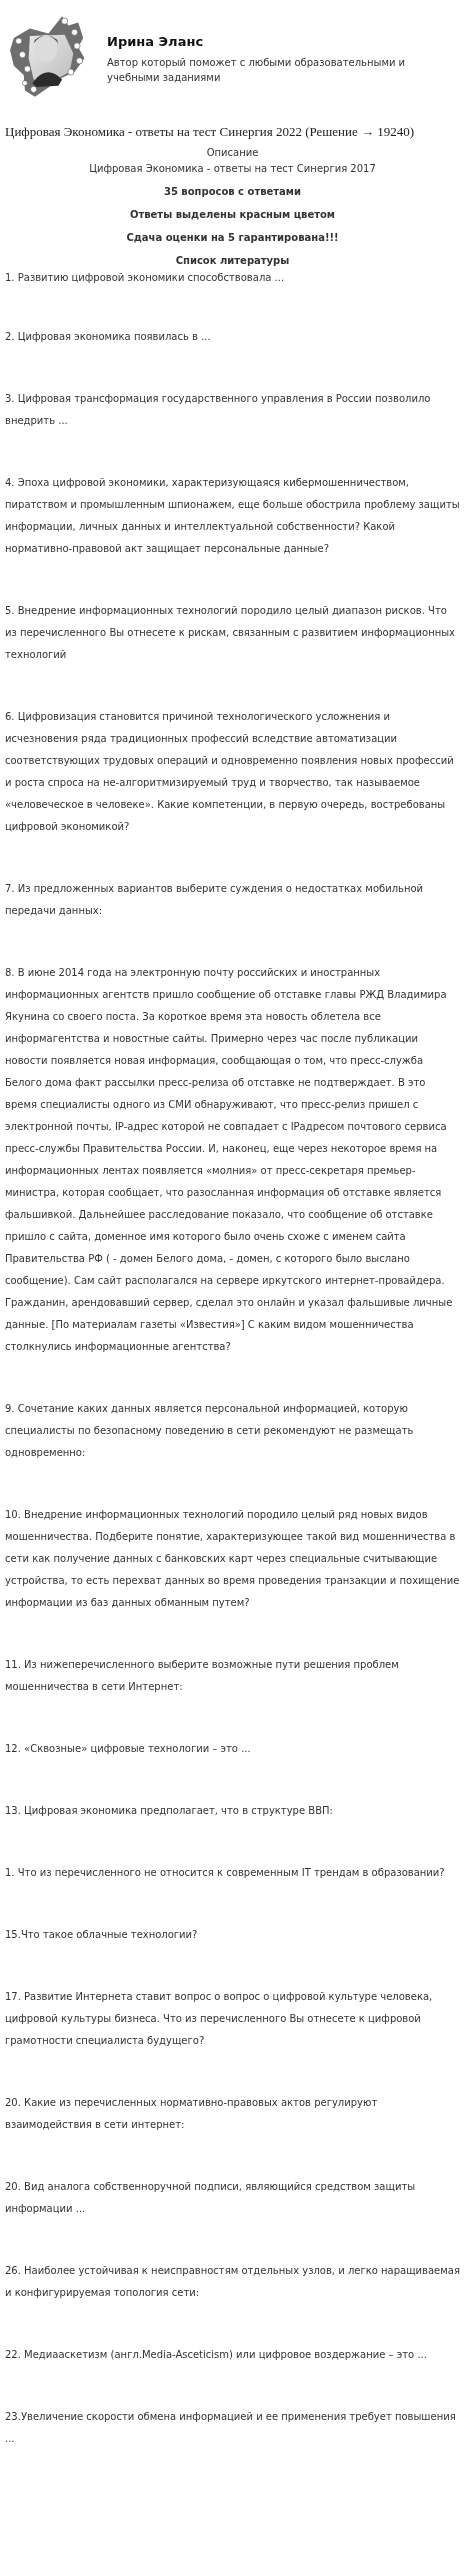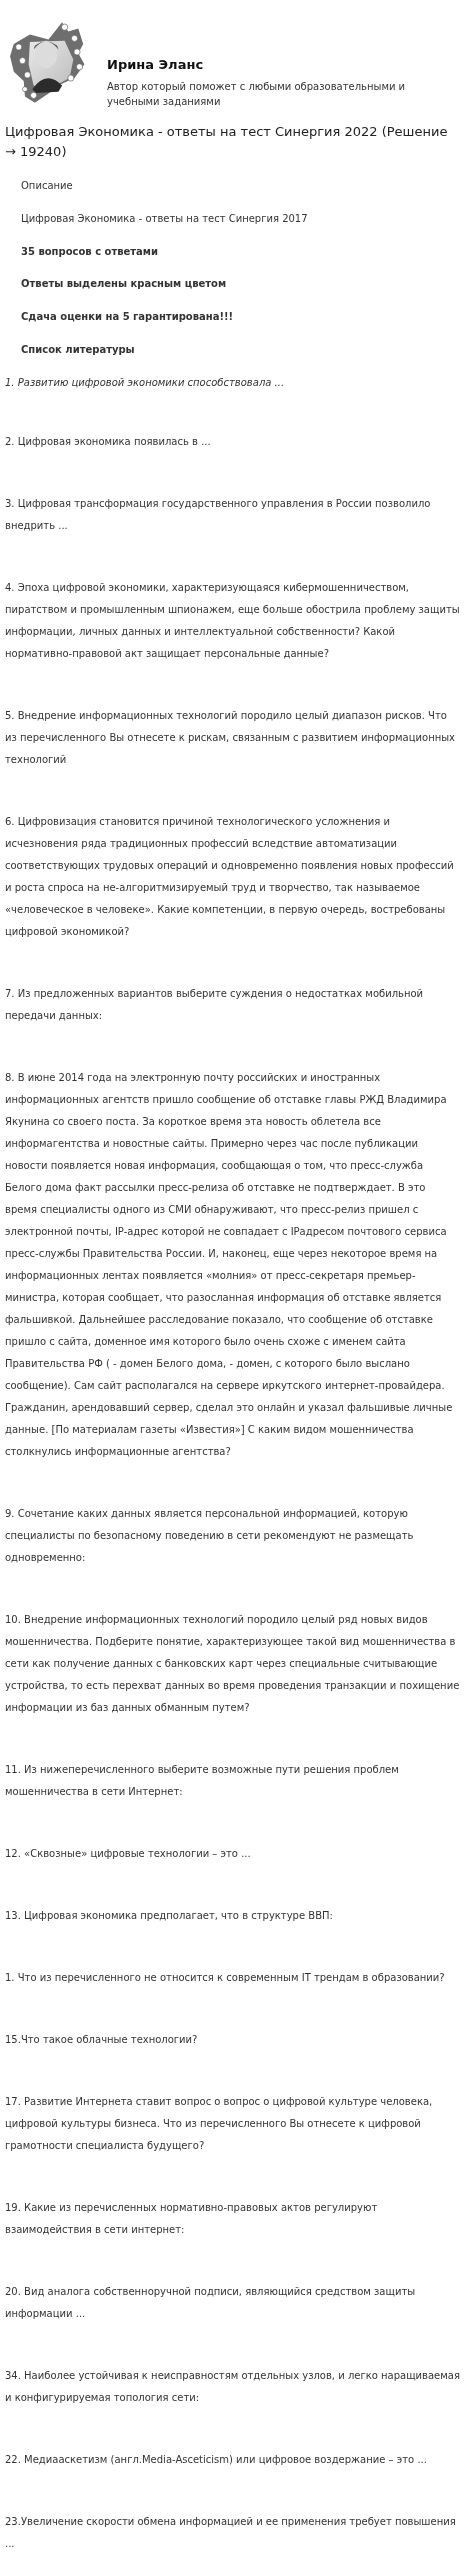--- a/index.html
+++ b/index.html
@@ -6,21 +6,21 @@
     body {
       width: 465px;
       font-family: "DejaVu Sans", sans-serif;
       color: #333333;
       font-size: 10px;
       line-height: 22px;
     }
     .page { padding: 0 5px; box-sizing: border-box; }
     .author {
       display: flex;
-      align-items: flex-end;
+      align-items: center;
       padding-top: 3.7px;
       height: 105px;
     }
     .avatar {
       width: 87px;
       height: 93px;
       margin-left: 0;
       margin-right: 15px;
       flex: 0 0 auto;
       position: relative;
@@ -38,22 +38,23 @@
       line-height: 15px;
       color: #333333;
       margin: 0;
     }
     .title {
       font-size: 13px;
       line-height: 20px;
       color: #222222;
       margin: 13.6px 0 2.5px 0;
       font-weight: normal;
+      font-family: Liberation Serif, serif;
     }
-    .meta-line { margin: 16px; line-height: 16.7px; }
+    .meta-line { margin: 0; line-height: 16.7px; text-align: center; }
     .meta-line.gap { margin-top: 6.2px; font-weight: bold; }
     .questions { margin-top: 0; }
     .question {
       margin: 0 0 40px 0;
       line-height: 22px;
       font-size: 10px;
       color: #333333;
     }
     .question:last-child { margin-bottom: 6.2px; }
   </style>
@@ -99,38 +100,38 @@
   <h1 class="title">Цифровая Экономика - ответы на тест Синергия 2022 (Решение → 19240)</h1>
 
   <p class="meta-line">Описание</p>
   <p class="meta-line">Цифровая Экономика - ответы на тест Синергия 2017</p>
   <p class="meta-line gap">35 вопросов с ответами</p>
   <p class="meta-line gap">Ответы выделены красным цветом</p>
   <p class="meta-line gap">Сдача оценки на 5 гарантирована!!!</p>
   <p class="meta-line gap">Список литературы</p>
 
   <div class="questions">
-    <p class="question" style="line-height:16.7px;font-style:italic;">1. Развитию цифровой экономики способствовала ...</p>
+    <p class="question" style="line-height:16.7px;">1. Развитию цифровой экономики способствовала ...</p>
     <p class="question">2. Цифровая экономика появилась в ...</p>
     <p class="question">3. Цифровая трансформация государственного управления в России позволило внедрить ...</p>
     <p class="question">4. Эпоха цифровой экономики, характеризующаяся кибермошенничеством, пиратством и промышленным шпионажем, еще больше обострила проблему защиты информации, личных данных и интеллектуальной собственности? Какой нормативно-правовой акт защищает персональные данные?</p>
     <p class="question">5. Внедрение информационных технологий породило целый диапазон рисков. Что из перечисленного Вы отнесете к рискам, связанным с развитием информационных технологий</p>
     <p class="question">6. Цифровизация становится причиной технологического усложнения и исчезновения ряда традиционных профессий вследствие автоматизации соответствующих трудовых операций и одновременно появления новых профессий и роста спроса на не-алгоритмизируемый труд и творчество, так называемое «человеческое в человеке». Какие компетенции, в первую очередь, востребованы цифровой экономикой?</p>
     <p class="question">7. Из предложенных вариантов выберите суждения о недостатках мобильной передачи данных:</p>
     <p class="question">8. В июне 2014 года на электронную почту российских и иностранных информационных агентств пришло сообщение об отставке главы РЖД Владимира Якунина со своего поста. За короткое время эта новость облетела все информагентства и новостные сайты. Примерно через час после публикации новости появляется новая информация, сообщающая о том, что пресс-служба Белого дома факт рассылки пресс-релиза об отставке не подтверждает. В это время специалисты одного из СМИ обнаруживают, что пресс-релиз пришел с электронной почты, IP-адрес которой не совпадает с IPадресом почтового сервиса пресс-службы Правительства России. И, наконец, еще через некоторое время на информационных лентах появляется «молния» от пресс-секретаря премьер-министра, которая сообщает, что разосланная информация об отставке является фальшивкой. Дальнейшее расследование показало, что сообщение об отставке пришло с сайта, доменное имя которого было очень схоже с именем сайта Правительства РФ ( - домен Белого дома, - домен, с которого было выслано сообщение). Сам сайт располагался на сервере иркутского интернет-провайдера. Гражданин, арендовавший сервер, сделал это онлайн и указал фальшивые личные данные. [По материалам газеты «Известия»] С каким видом мошенничества столкнулись информационные агентства?</p>
     <p class="question">9. Сочетание каких данных является персональной информацией, которую специалисты по безопасному поведению в сети рекомендуют не размещать одновременно:</p>
     <p class="question">10. Внедрение информационных технологий породило целый ряд новых видов мошенничества. Подберите понятие, характеризующее такой вид мошенничества в сети как получение данных с банковских карт через специальные считывающие устройства, то есть перехват данных во время проведения транзакции и похищение информации из баз данных обманным путем?</p>
     <p class="question">11. Из нижеперечисленного выберите возможные пути решения проблем мошенничества в сети Интернет:</p>
     <p class="question">12. «Сквозные» цифровые технологии – это ...</p>
     <p class="question">13. Цифровая экономика предполагает, что в структуре ВВП:</p>
     <p class="question">1. Что из перечисленного не относится к современным IT трендам в образовании?</p>
     <p class="question">15.Что такое облачные технологии?</p>
     <p class="question">17. Развитие Интернета ставит вопрос о вопрос о цифровой культуре человека, цифровой культуры бизнеса. Что из перечисленного Вы отнесете к цифровой грамотности специалиста будущего?</p>
-    <p class="question">19. Какие из перечисленных нормативно-правовых актов регулируют взаимодействия в сети интернет:</p>
+    <p class="question">20. Какие из перечисленных нормативно-правовых актов регулируют взаимодействия в сети интернет:</p>
     <p class="question">20. Вид аналога собственноручной подписи, являющийся средством защиты информации ...</p>
-    <p class="question">34. Наиболее устойчивая к неисправностям отдельных узлов, и легко наращиваемая и конфигурируемая топология сети:</p>
+    <p class="question">26. Наиболее устойчивая к неисправностям отдельных узлов, и легко наращиваемая и конфигурируемая топология сети:</p>
     <p class="question">22. Медиааскетизм (англ.Media-Asceticism) или цифровое воздержание – это ...</p>
     <p class="question">23.Увеличение скорости обмена информацией и ее применения требует повышения ...</p>
 
   </div>
 
 </div>
 
 
 </body></html>

